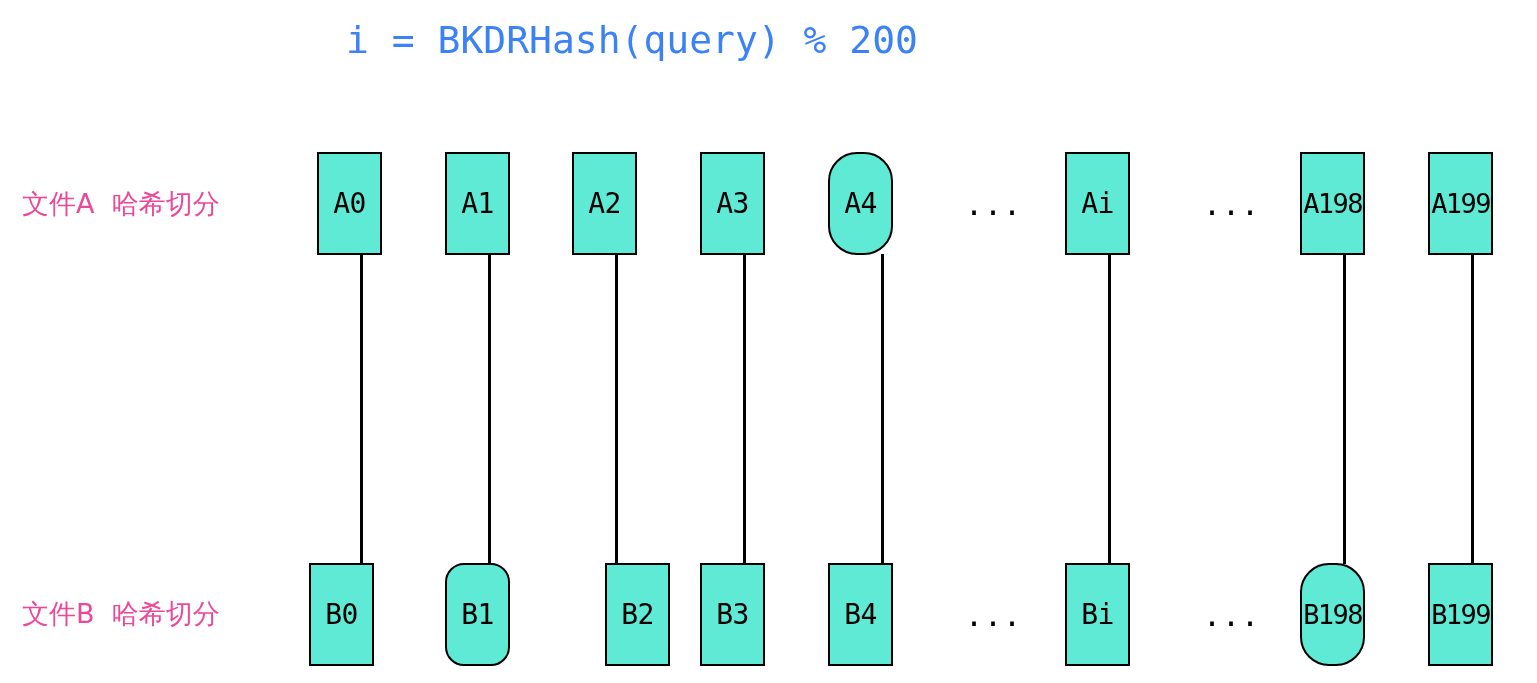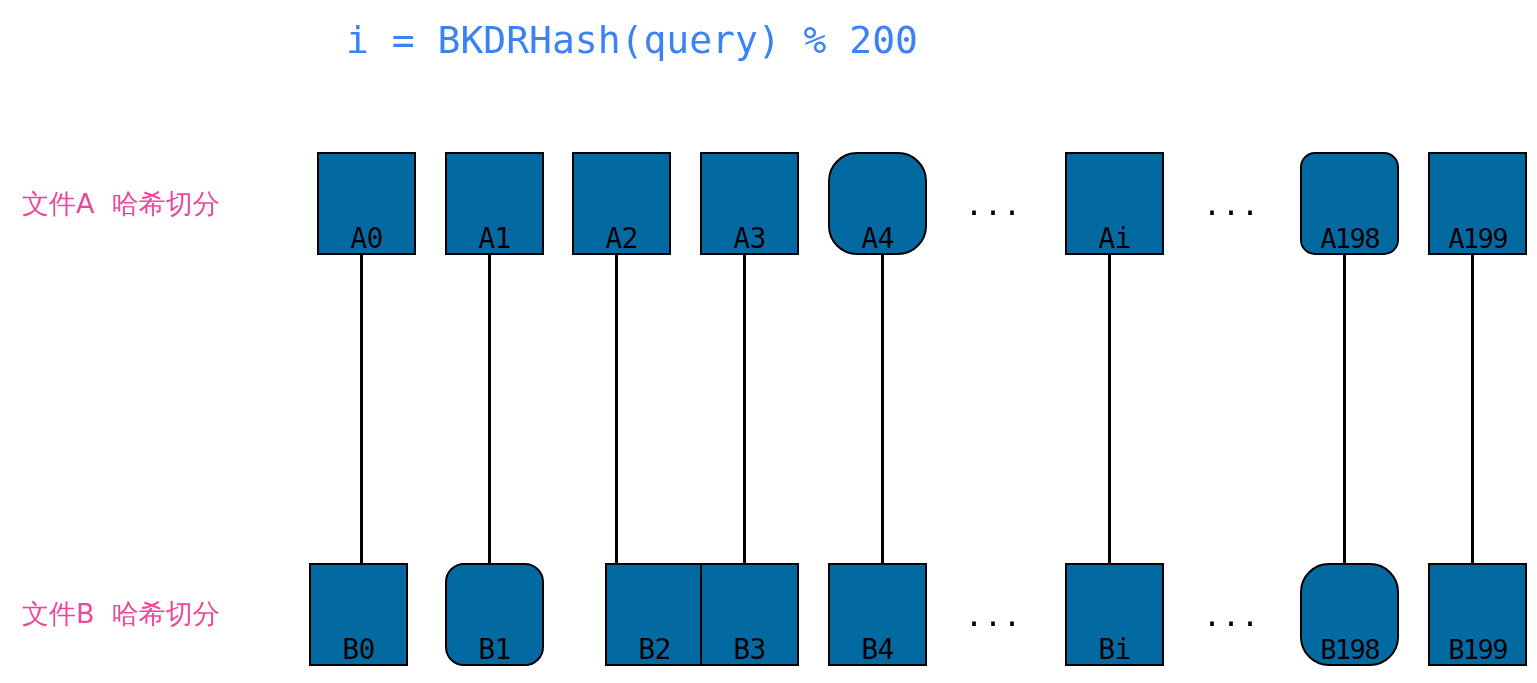--- a/index.html
+++ b/index.html
@@ -43,26 +43,26 @@
     color: #ec4899;
     white-space: pre;
   }
   .row-label.a { top: 187px; }
   .row-label.b { top: 597px; }
 
   
   .node {
     position: absolute;
     box-sizing: border-box;
-    width: 99px;
+    width: 65px;
     height: 103px;
     border: 2.5px solid #000000;
-    background: #0369a1;
+    background: #5eead4;
     display: flex;
-    align-items: flex-end;
+    align-items: center;
     justify-content: center;
   }
   .node-label {
     font-family: "DejaVu Sans Mono", monospace;
     font-size: 28px;
     line-height: 28px;
     color: #000000;
     white-space: pre;
     letter-spacing: -0.5px;
   }
@@ -133,21 +133,21 @@
         </div>
         <div class="node" style="left: 700px;">
           <span class="node-label">A3</span>
         </div>
         <div class="node" style="left: 828px; border-radius: 29px;">
           <span class="node-label">A4</span>
         </div>
         <div class="node" style="left: 1065px;">
           <span class="node-label">Ai</span>
         </div>
-        <div class="node wide" style="left: 1300px; border-radius: 15px;">
+        <div class="node wide" style="left: 1300px;">
           <span class="node-label">A198</span>
         </div>
         <div class="node wide" style="left: 1428px;">
           <span class="node-label">A199</span>
         </div>
         <div class="ellipsis" style="left: 965px;">...</div>
         <div class="ellipsis" style="left: 1203px;">...</div>
       </div>
       <div class="row row-b">
         <div class="node" style="left: 309px;">

